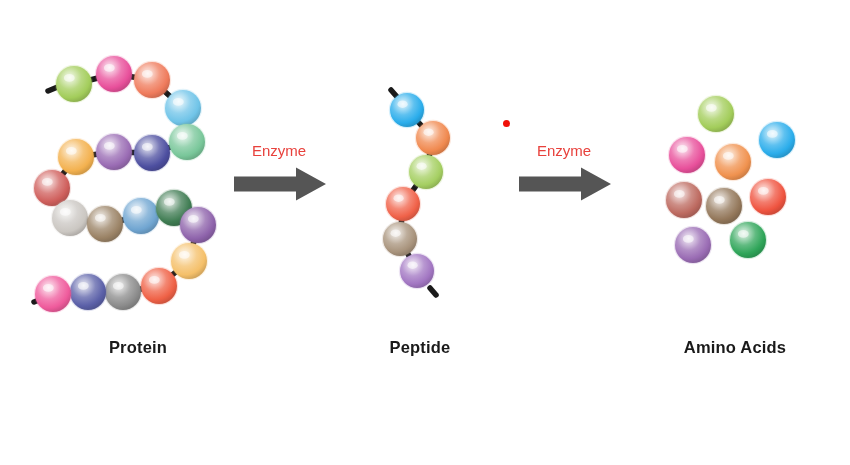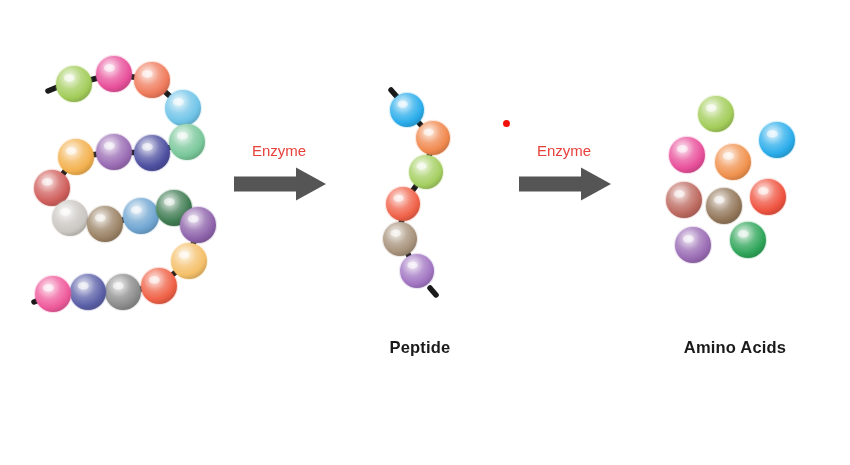--- a/index.html
+++ b/index.html
@@ -540,16 +540,17 @@
         <polygon points="234,176.5 296,176.5 296,167.5 326,184 296,200.5 296,191.5 234,191.5" fill="#555555"></polygon>
         <polygon points="519,176.5 581,176.5 581,167.5 611,184 581,200.5 581,191.5 519,191.5" fill="#555555"></polygon>
       </g>
   </svg>
 
   <div class="red-dot" id="red-dot" style="left: 503px; top: 120px; background: rgb(240, 16, 8);"></div>
 
   <div class="enzyme-label" id="enzyme-label-1" style="left: 234px; top: 142px; width: 90px; color: rgb(232, 65, 60);">Enzyme</div>
   <div class="enzyme-label" id="enzyme-label-2" style="left: 519px; top: 142px; width: 90px; color: rgb(232, 65, 60);">Enzyme</div>
 
+  <div class="label" style="left: 58px; top: 338px; width: 160px; color: rgb(26, 26, 26);">Protein</div>
   <div class="label" style="left: 645px; top: 338px; width: 180px; color: rgb(26, 26, 26);">Amino Acids</div>
   <div class="label" style="left: 360px; top: 338px; width: 120px; color: rgb(26, 26, 26);">Peptide</div>
 
 </div>
 
 </body></html>

